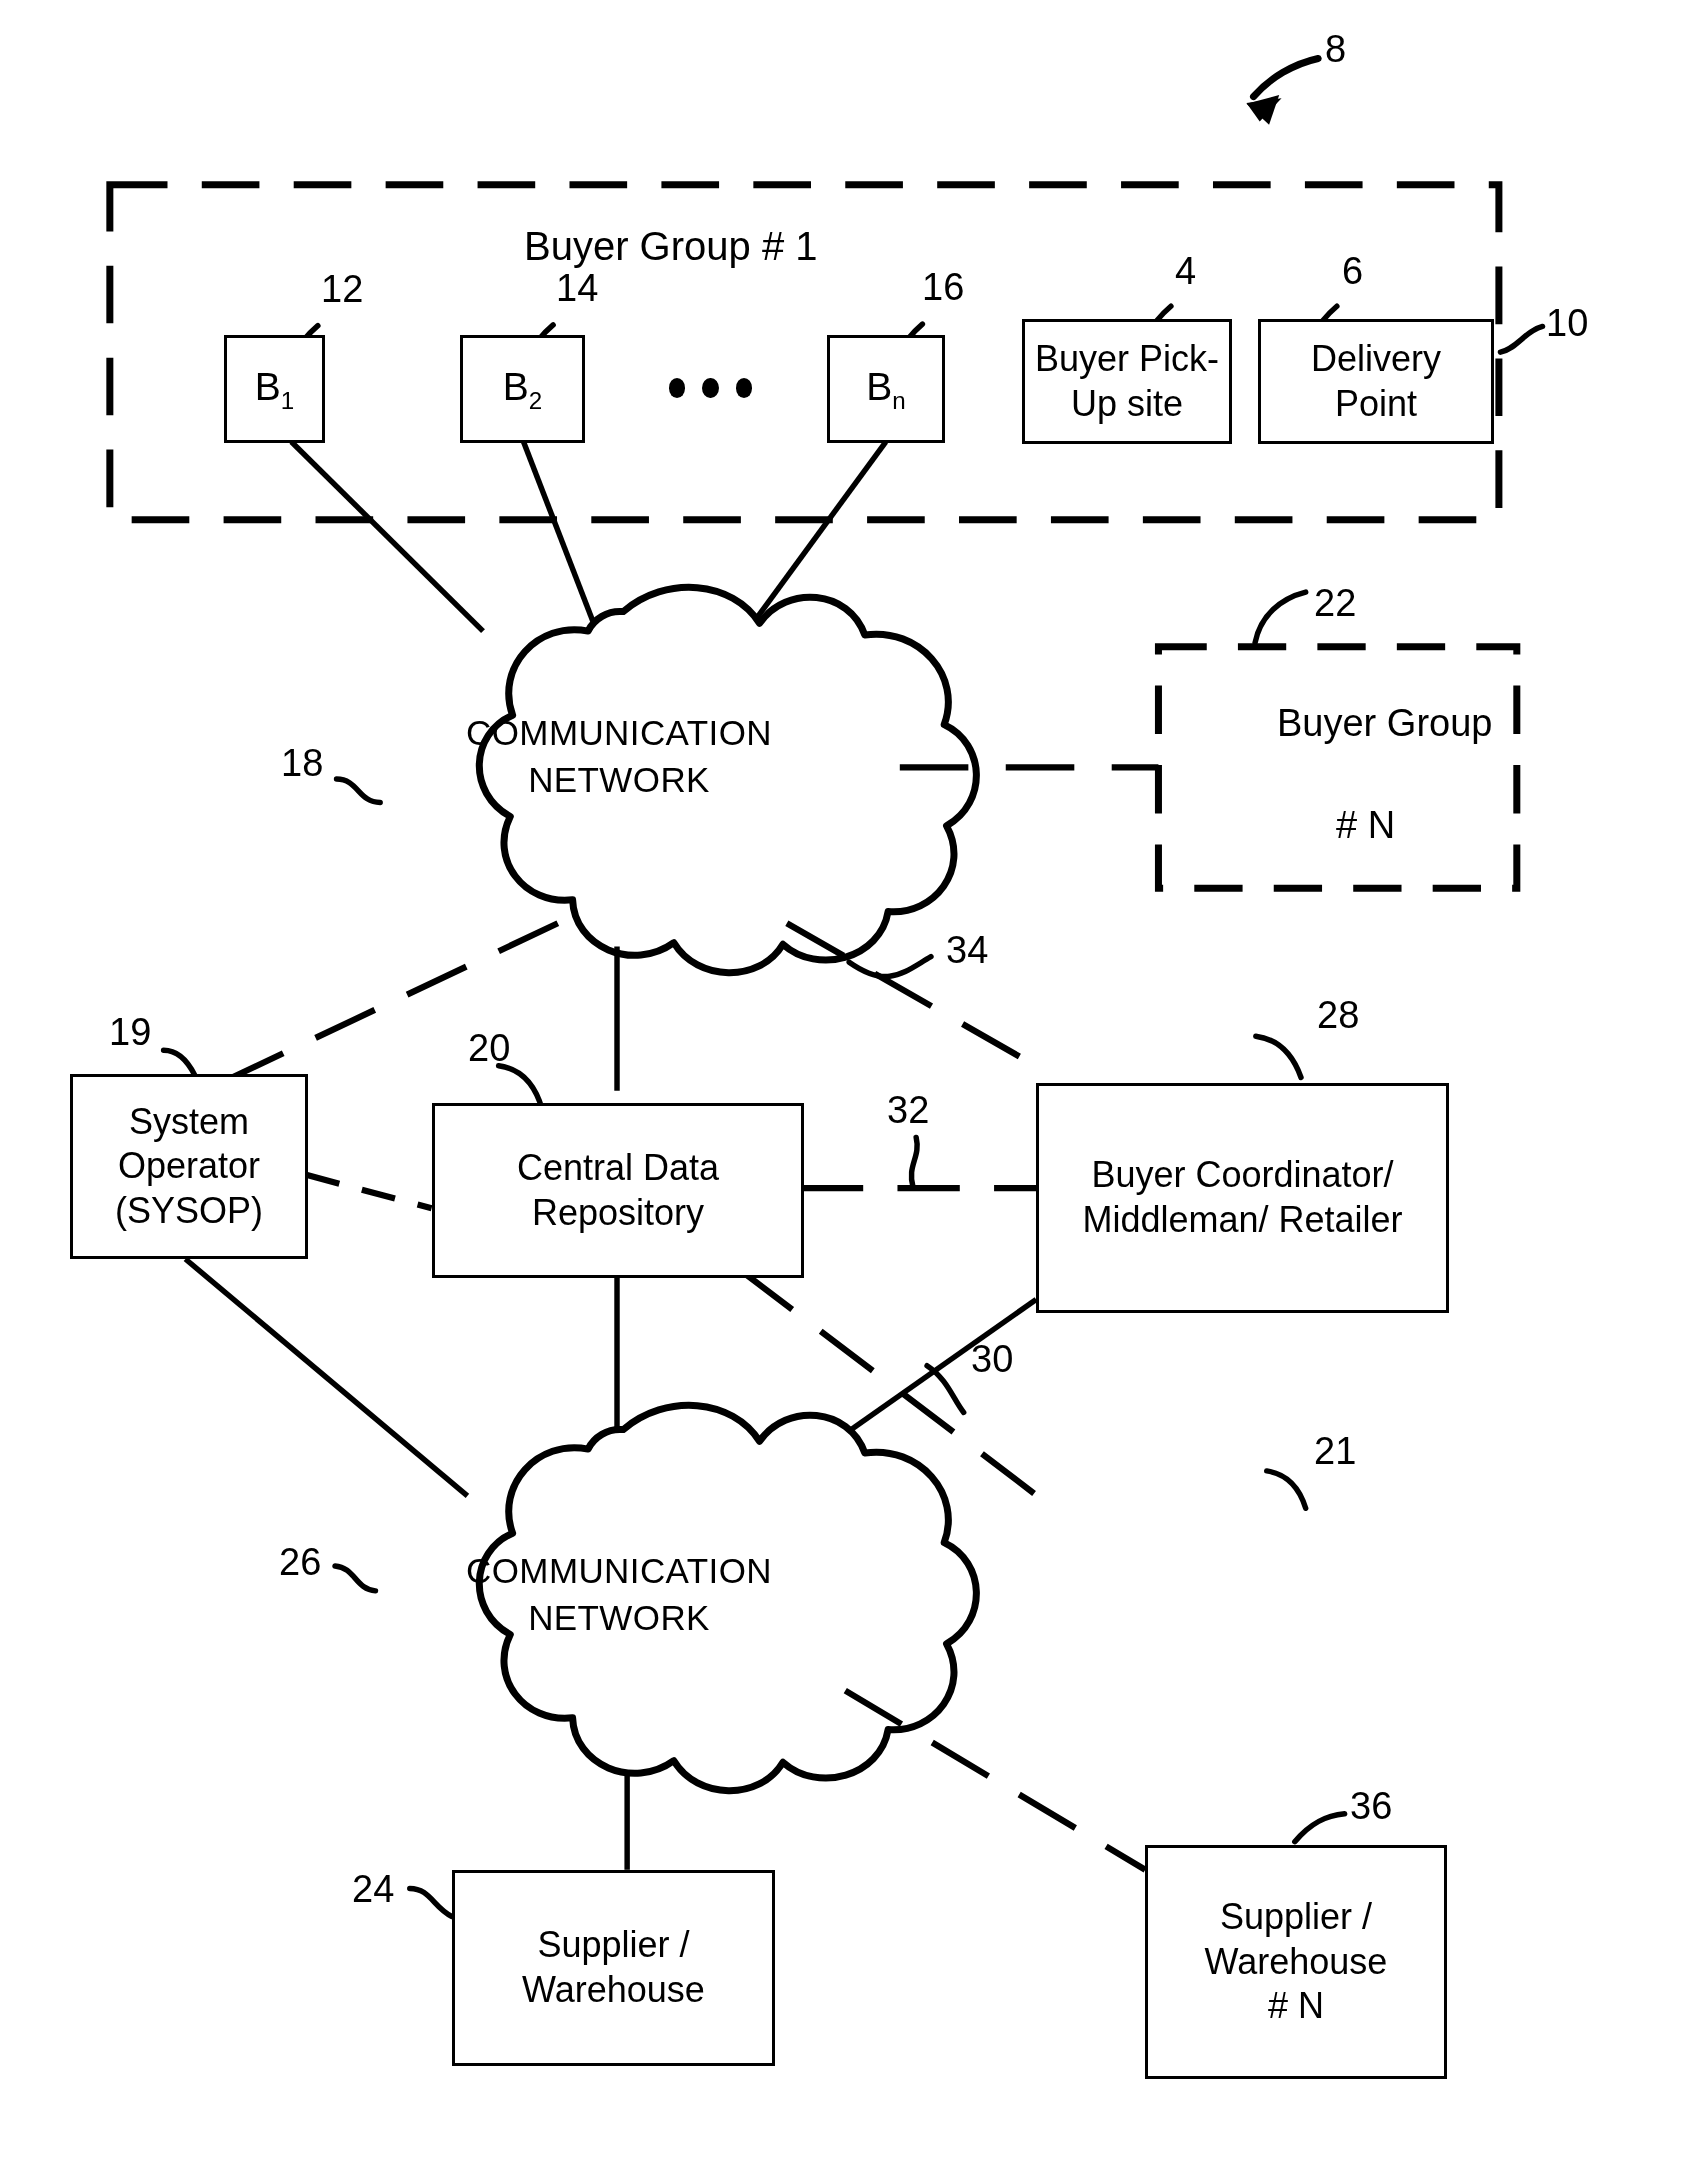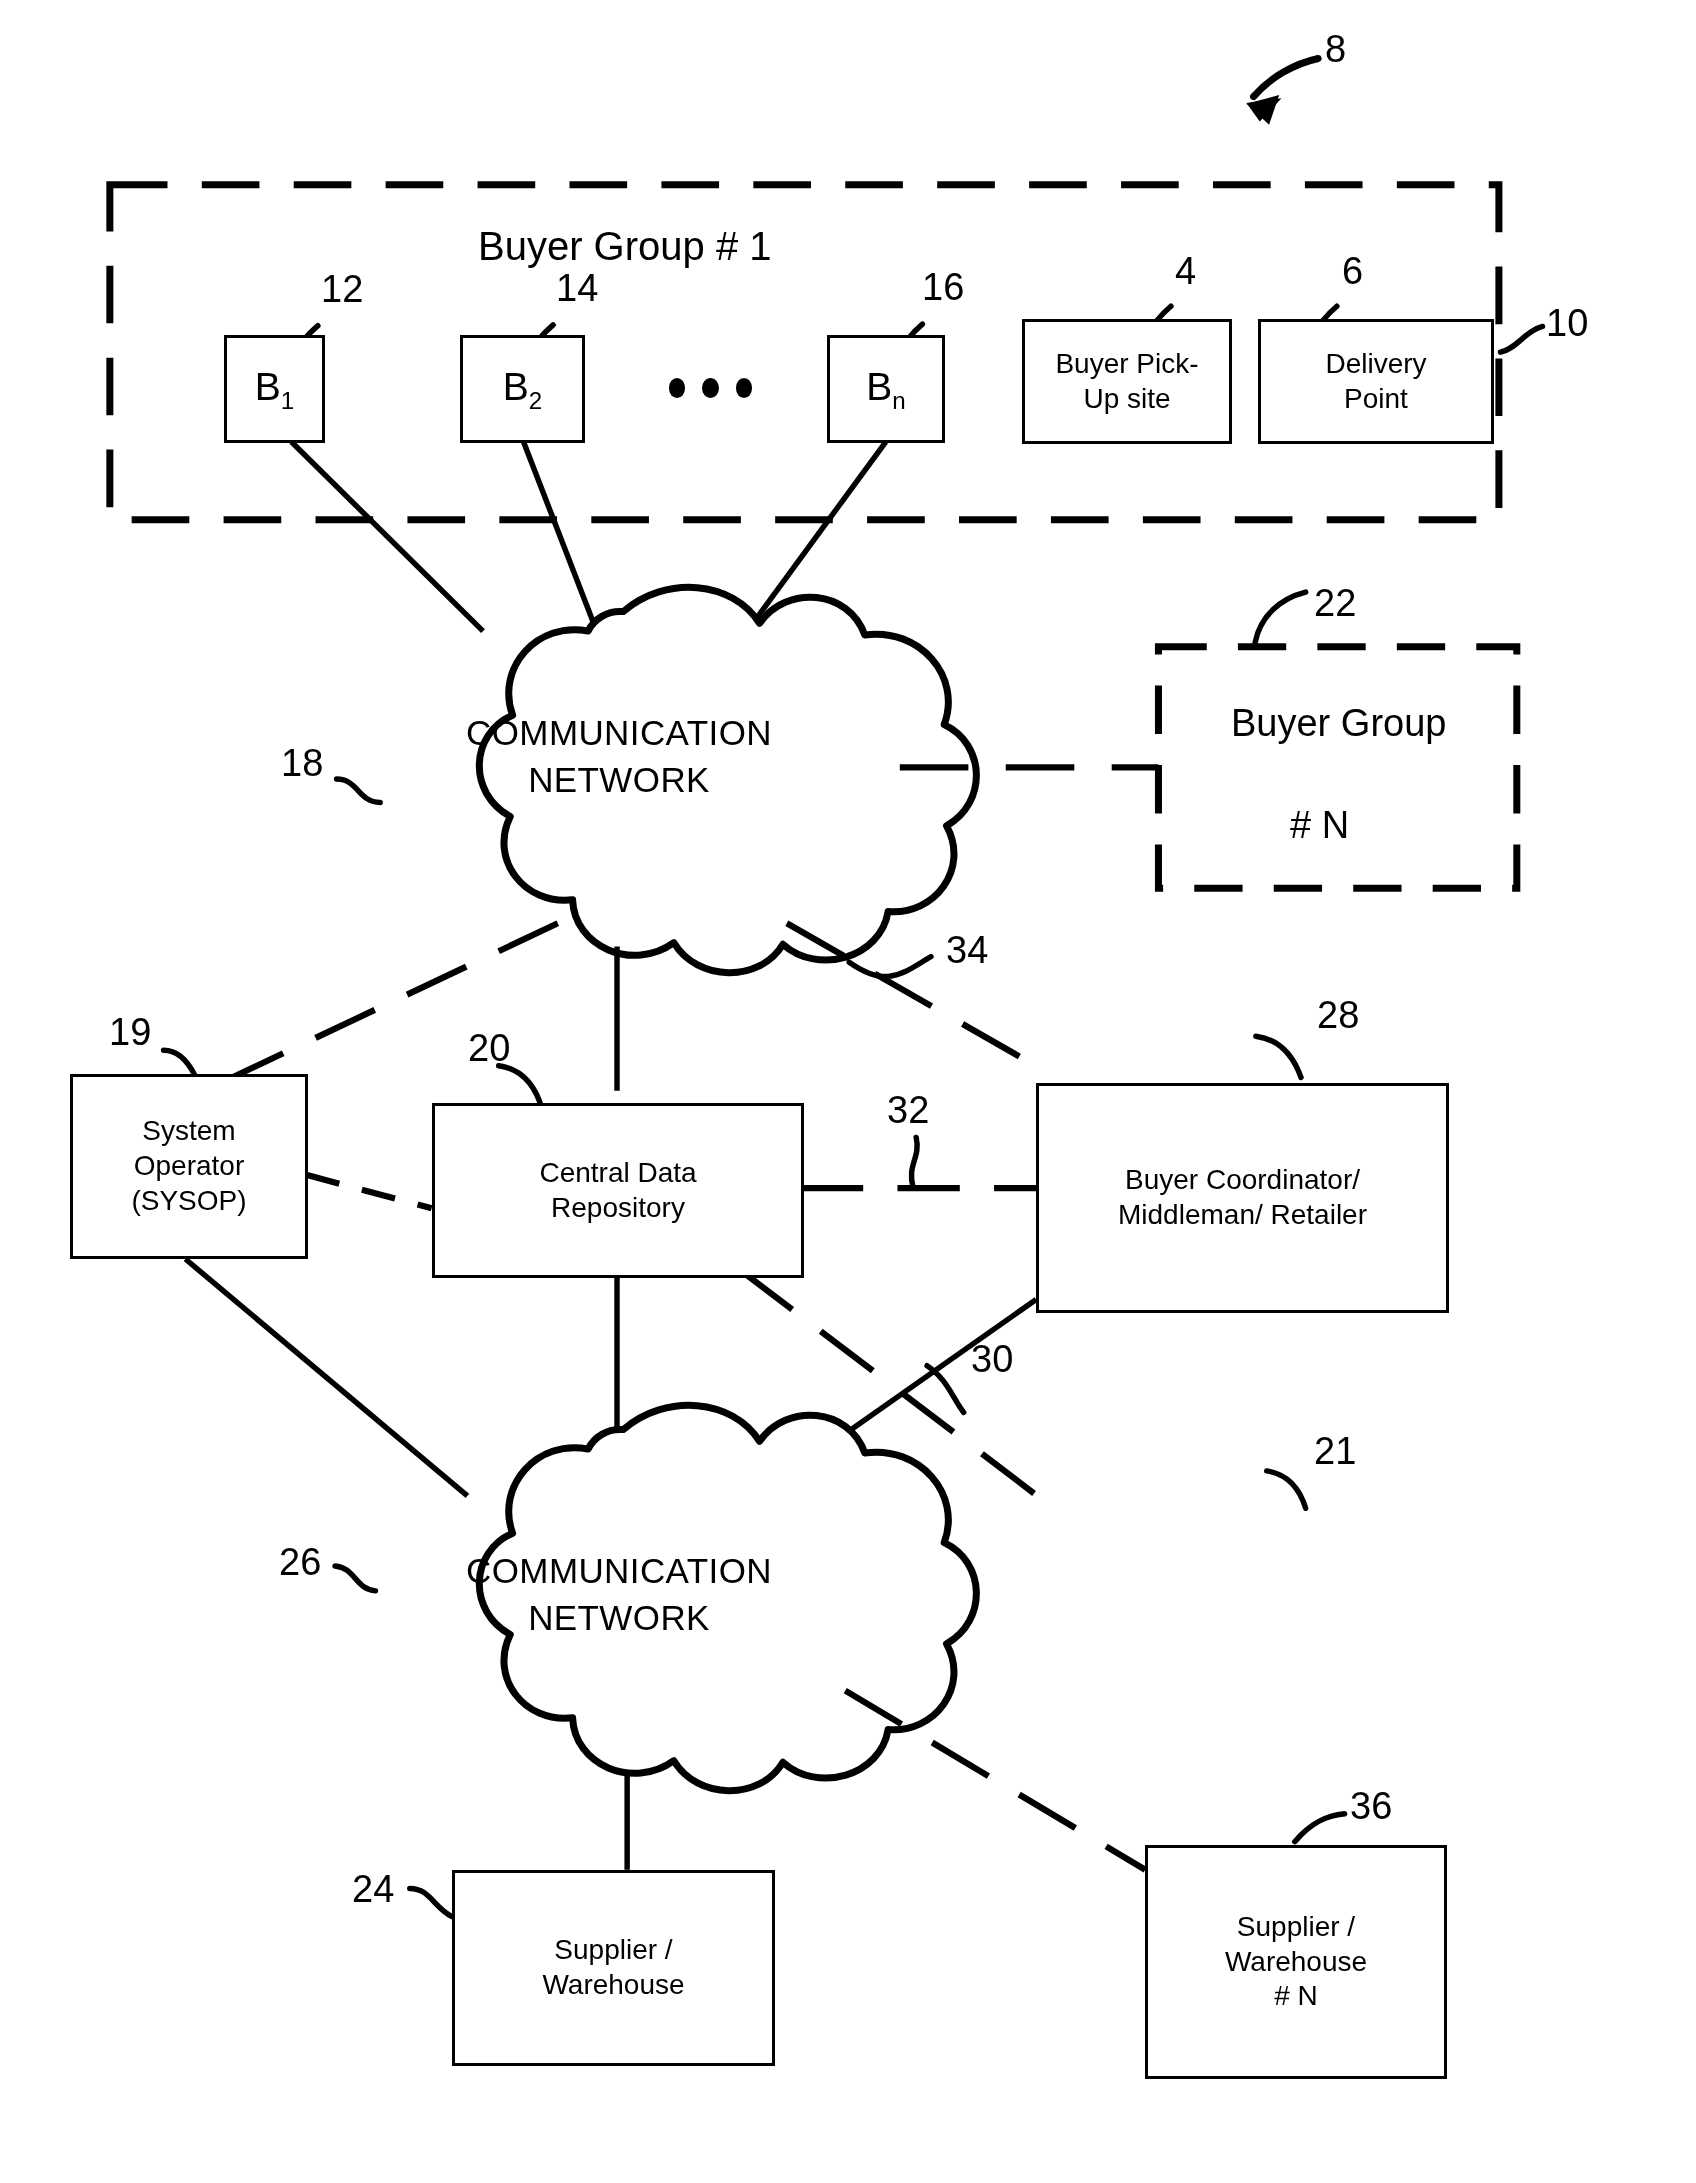--- a/index.html
+++ b/index.html
@@ -28,37 +28,38 @@
   .node-box {
     position: absolute;
     border: 3.9px solid #000;
     background: #fff;
     box-sizing: border-box;
     display: flex;
     align-items: center;
     justify-content: center;
     text-align: center;
     line-height: 1.24;
-    font-size: 28px;
+    font-size: 36px;
     padding: 3.1px 4.7px;
   }
   .node-box.small-label {
     font-size: 39px;
   }
   .ref-num {
     position: absolute;
     font-size: 38px;
     line-height: 1;
     white-space: nowrap;
   }
   .plain-text {
     position: absolute;
     font-size: 38px;
     line-height: 1.2;
     white-space: nowrap;
+    margin-left: 46px;
   }
   .cloud-label {
     position: absolute;
     font-size: 35px;
     line-height: 1.35;
     text-align: center;
     white-space: pre;
     letter-spacing: 0.4px;
   }
   .sub {

